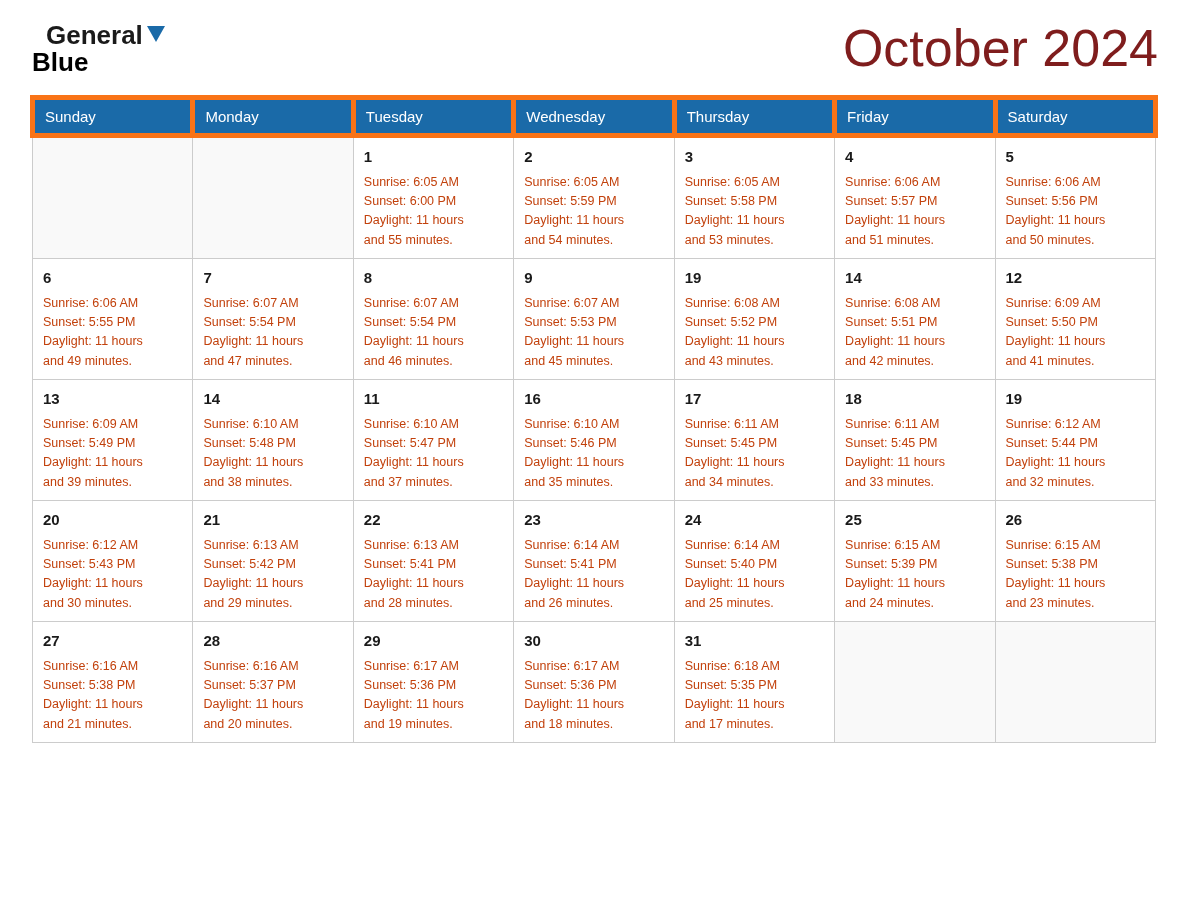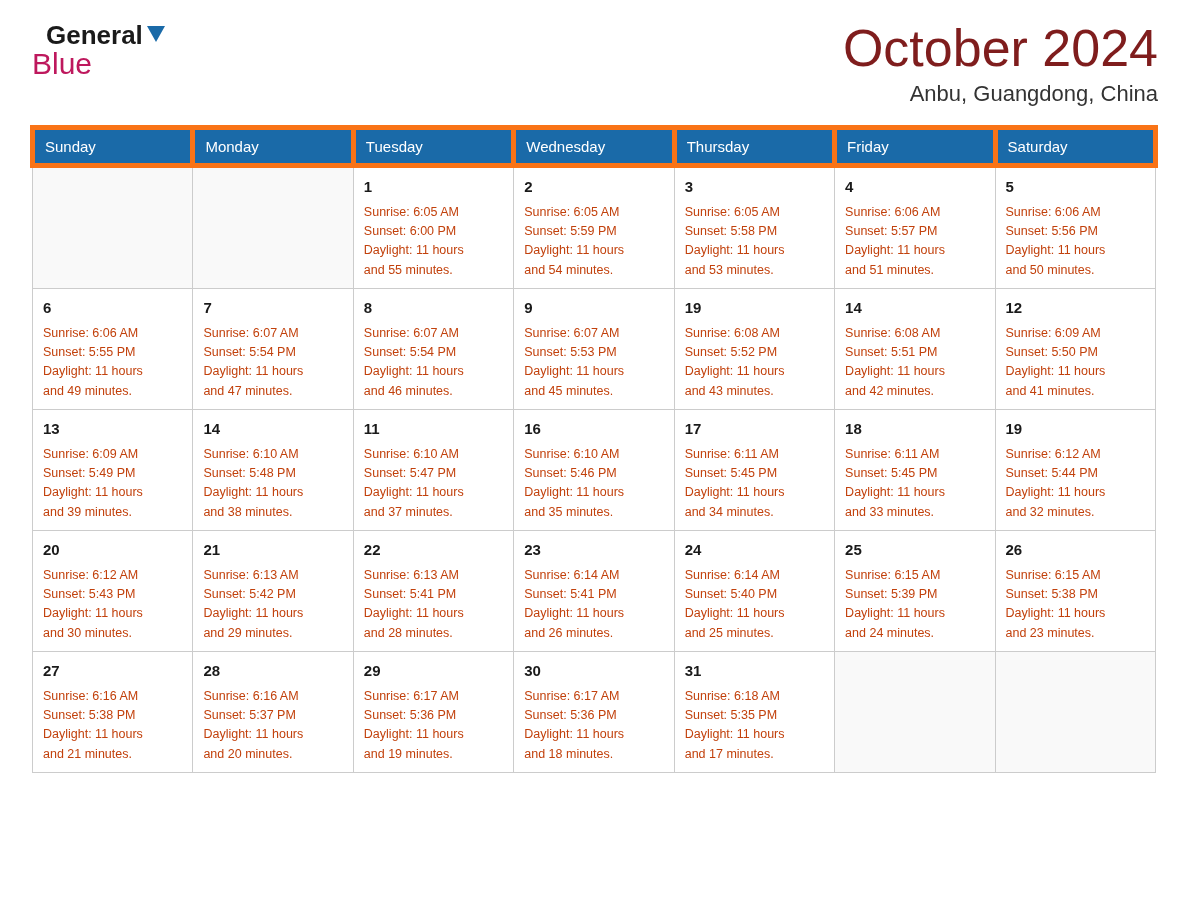--- a/index.html
+++ b/index.html
@@ -99,26 +99,25 @@
   <div class="logo-area">
     <div class="logo-wrapper">
       <span class="logo-general">General</span>
       <span style="display:inline-block; margin-left:2px; margin-top:-2px;">
         <svg width="22" height="22" viewBox="0 0 22 22">
           <polygon points="2,4 20,4 11,20" fill="#1a6aa8"></polygon>
         </svg>
       </span>
     </div>
     <div style="margin-top:-2px; margin-left:2px;">
-      <span class="logo-blue-text" style="color:#be185d; font-size:30px; font-weight:normal;">Blue</span>
+      <span class="logo-blue-text" style="color:#000000; font-size:26px; font-weight:bold;">Blue</span>
     </div>
   </div>
   <div class="title-area">
     <div class="main-title">October 2024</div>
-    <div class="subtitle">Anbu, Guangdong, China</div>
   </div>
 </div>
 
 <table class="calendar-table">
   <thead>
     <tr>
     <th>Sunday</th>
         <th>Monday</th>
         <th>Tuesday</th>
         <th>Wednesday</th>

